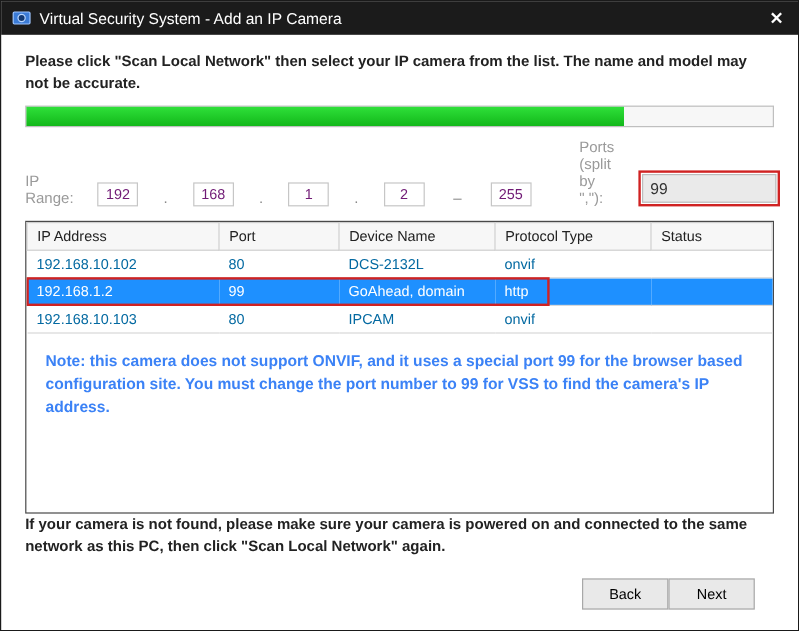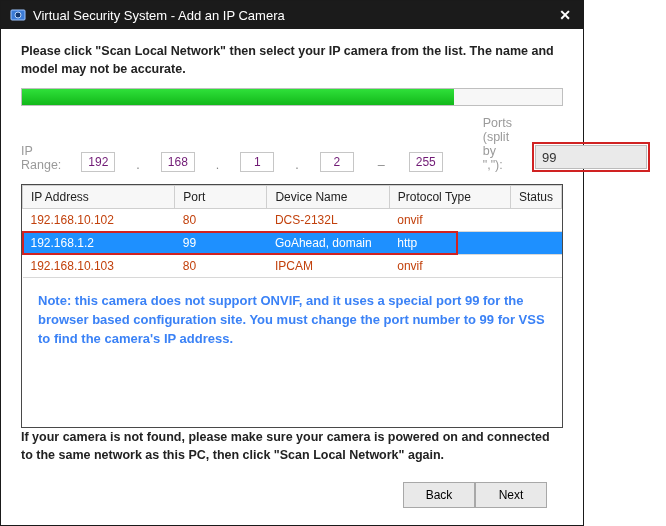--- a/index.html
+++ b/index.html
@@ -4,21 +4,21 @@
 <style>
   * { box-sizing: border-box; }
   body {
     margin: 0;
     font-family: "Segoe UI", Tahoma, Arial, sans-serif;
     font-size: 12px;
     background: #fff;
     color: #222;
   }
   .window {
-    width: 584px;
+    width: 666px;
     height: 526px;
     border: 1px solid #1a1a1a;
     display: flex;
     flex-direction: column;
     background:#fff;
   }
   .titlebar {
     background: #1b1b1b;
     color: #fff;
     height: 28px;
@@ -123,21 +123,21 @@
     text-align:left;
     font-weight:normal;
     border:1px solid #cfcfcf;
     padding:4px 8px;
     color:#222;
     margin-left:12px;
   }
   td{
     border-bottom:1px solid #d8d8d8;
     padding:4px 8px;
-    color:#c2410c;
+    color:#0369a1;
   }
   tr.sel td{
     background:#1e90ff;
     color:#fff;
   }
   .row-red-overlay{
      position:relative;
   }
   .row-red-overlay::after{
     content:"";

